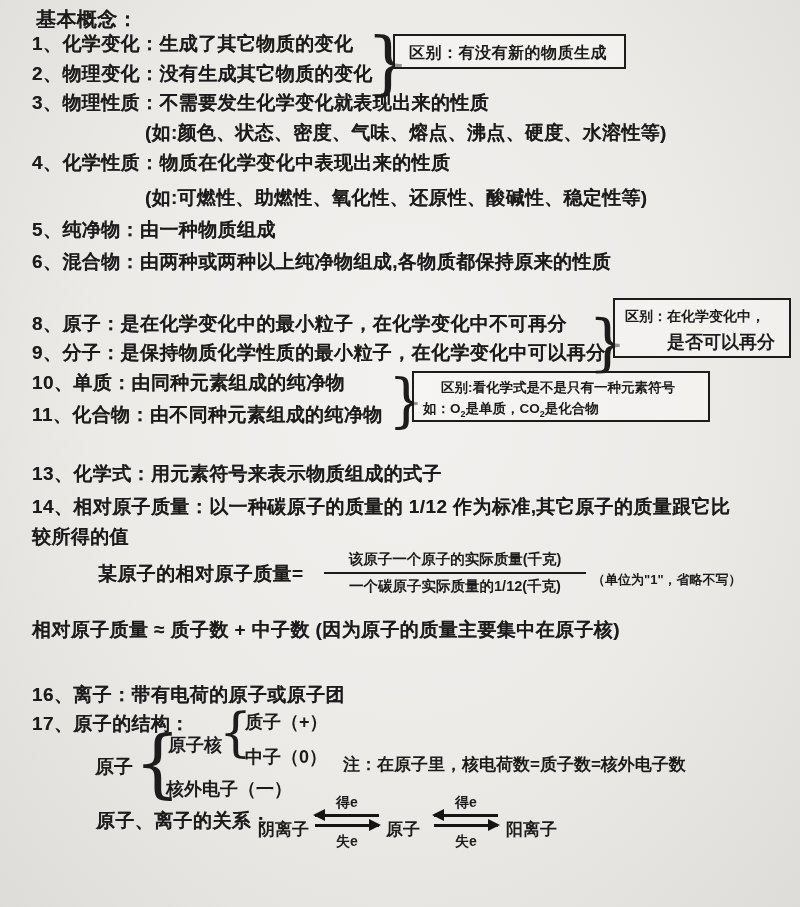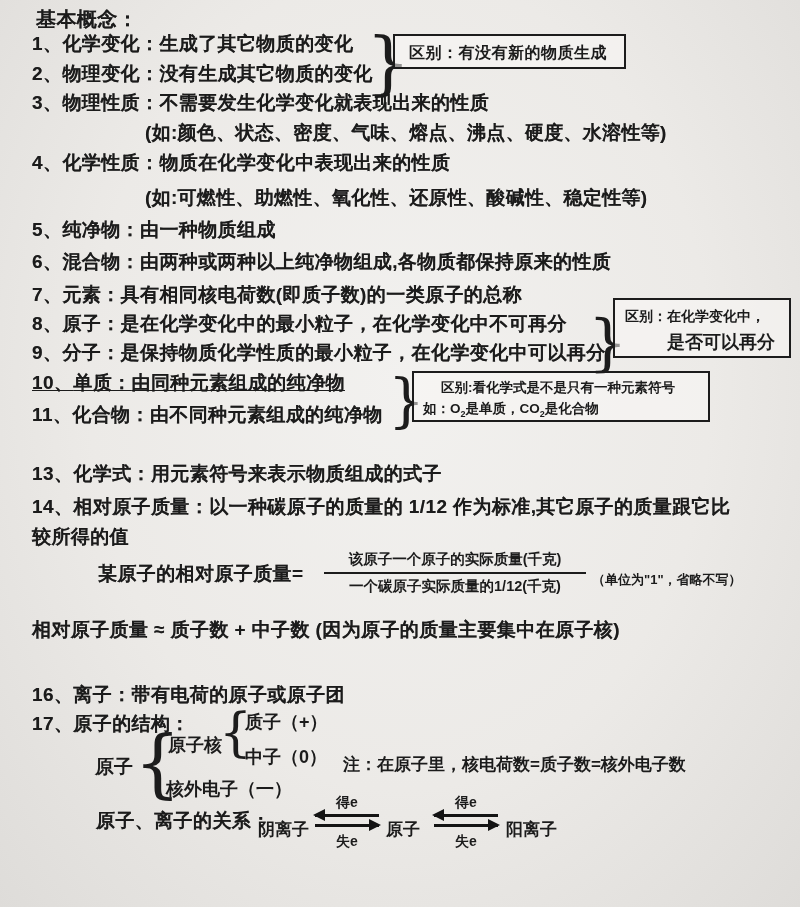--- a/index.html
+++ b/index.html
@@ -63,37 +63,34 @@
     <span class="num">4、</span><span class="term">化学性质：</span><span class="desc">物质在化学变化中表现出来的性质</span>
   </div>
   <div class="note" style="left:145px; top:185px;">(如:可燃性、助燃性、氧化性、还原性、酸碱性、稳定性等)</div>
 
   <div class="line" style="left:32px; top:217px;">
     <span class="num">5、</span><span class="term">纯净物：</span><span class="desc">由一种物质组成</span>
   </div>
   <div class="line" style="left:32px; top:249px;">
     <span class="num">6、</span><span class="term">混合物：</span><span class="desc">由两种或两种以上纯净物组成,各物质都保持原来的性质</span>
   </div>
-  <div class="line" style="left:32px; top:282px;">
-    <span class="num">7、</span><span class="term">元素：</span><span class="desc">具有相同核电荷数(即质子数)的一类原子的总称</span>
-  </div>
 
   <div class="line" style="left:32px; top:311px;">
     <span class="num">8、</span><span class="term">原子：</span><span class="desc">是在化学变化中的最小粒子，在化学变化中不可再分</span>
   </div>
   <div class="line" style="left:32px; top:340px;">
     <span class="num">9、</span><span class="term">分子：</span><span class="desc">是保持物质化学性质的最小粒子，在化学变化中可以再分</span>
   </div>
   <div class="brace" style="left:588px; top:312px; font-size:62px;">}</div>
   <div class="dbox" style="left:613px; top:298px; width:178px; height:60px;">
     <div class="box2-l1">区别：在化学变化中，</div>
     <div class="box2-l2">是否可以再分</div>
   </div>
 
-  <div class="line" style="left:32px; top:370px;text-decoration:underline;">
+  <div class="line" style="left:32px; top:370px;">
     <span class="num">10、</span><span class="term">单质：</span><span class="desc">由同种元素组成的纯净物</span>
   </div>
   <div class="line" style="left:32px; top:402px;">
     <span class="num">11、</span><span class="term">化合物：</span><span class="desc">由不同种元素组成的纯净物</span>
   </div>
   <div class="brace" style="left:388px; top:372px; font-size:58px;">}</div>
   <div class="dbox" style="left:412px; top:371px; width:298px; height:51px;">
     <div class="box3-l1">区别:看化学式是不是只有一种元素符号</div>
     <div class="box3-l2"><span>如：O</span><span class="sub">2</span><span>是单质，CO</span><span class="sub">2</span><span>是化合物</span></div>
   </div>

